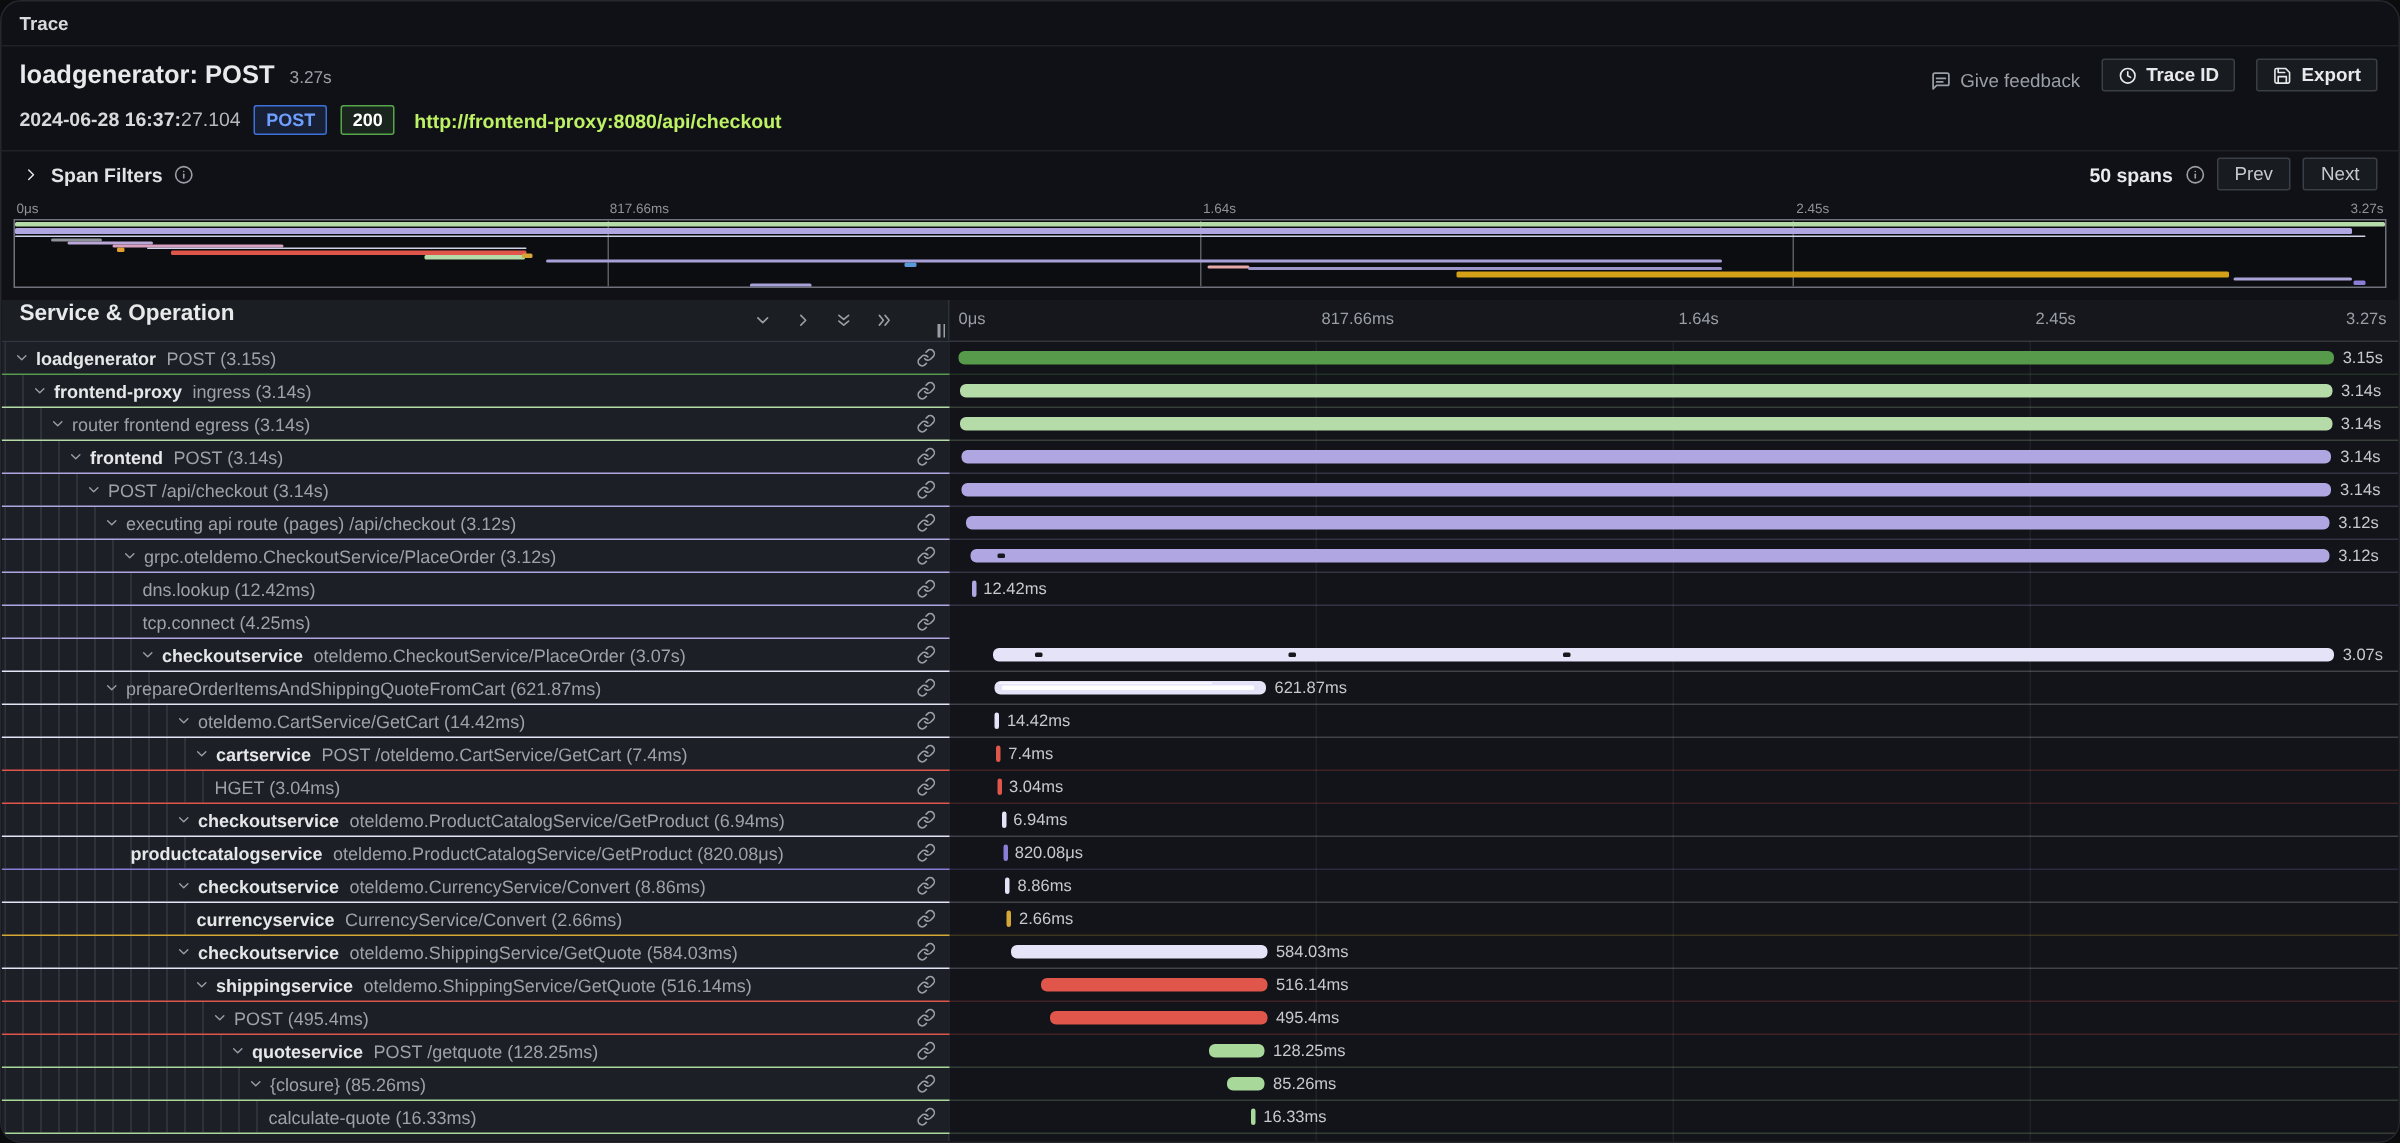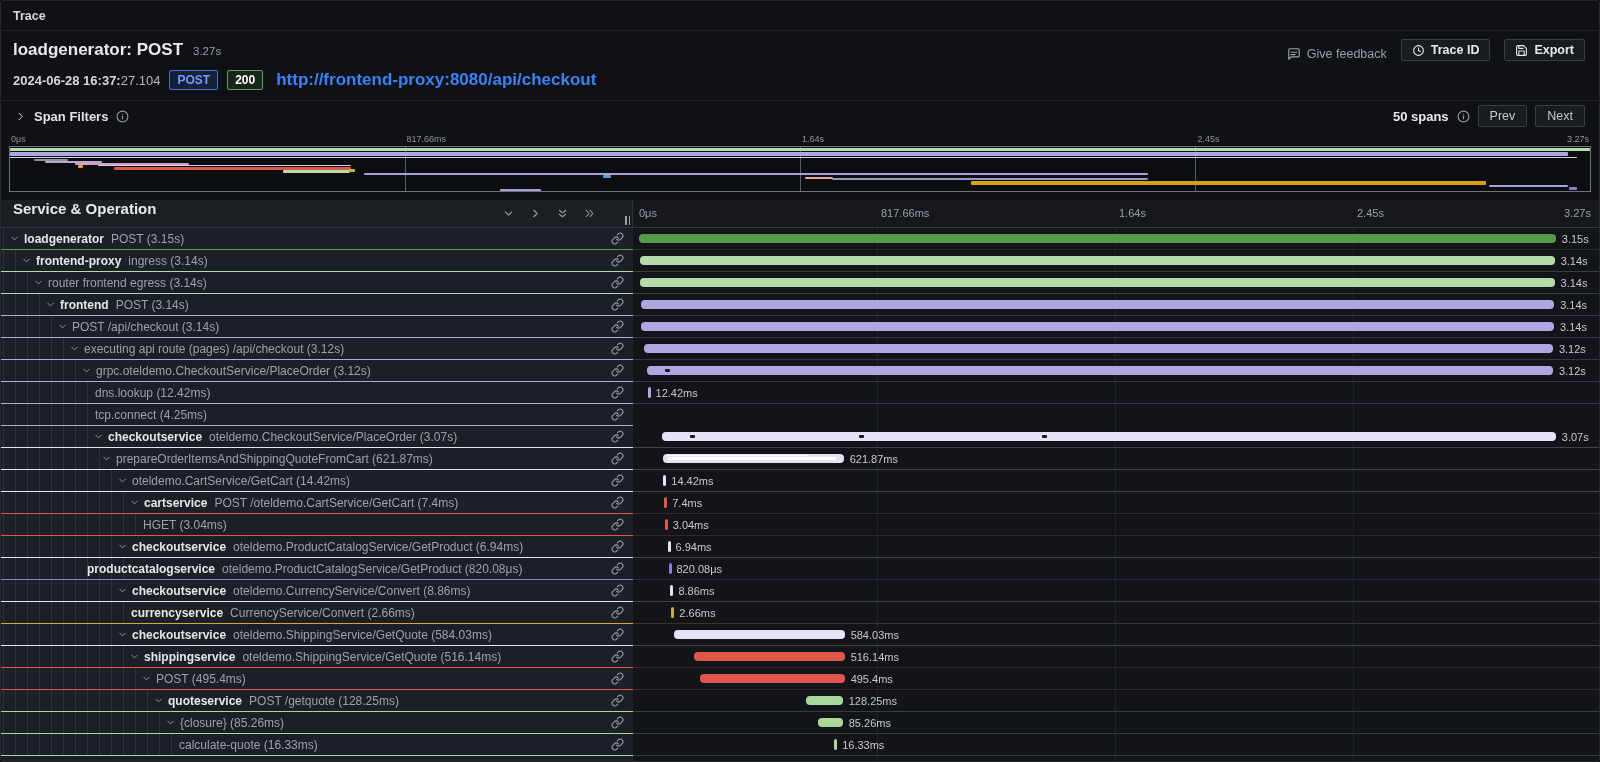--- a/index.html
+++ b/index.html
@@ -1,18 +1,18 @@
 <!DOCTYPE html>
 <html><head>
 <meta charset="utf-8">
 <style>
   * { margin:0; padding:0; box-sizing:border-box; }
   html,body { width:1600px; height:762px; background:#0b0c0e; }
   body { font-family:"Liberation Sans", sans-serif; color:#ccccdc; overflow:hidden; }
-  .page { width:1600px; height:762px; background:#101116; border:1px solid #26282e; border-radius:3px;
+  .page { width:1600px; height:762px; background:#101116; border:1px solid #26282e; border-radius:14px;
           display:flex; flex-direction:column; overflow:hidden; }
 
   
   .trace-bar { height:30px; flex:0 0 30px; display:flex; align-items:center; padding:0 12px;
                border-bottom:1px solid #202228; }
   .trace-bar .t { font-size:12.5px; font-weight:bold; color:#d8d9da; }
 
   .title-block { padding:8px 14px 10px 12px; }
   .title-row { display:flex; align-items:center; }
   .title-left { display:flex; align-items:baseline; gap:10px; flex:1; }
@@ -21,21 +21,21 @@
   .title-actions { display:flex; align-items:flex-end; gap:14px; }
   .feedback { display:flex; align-items:center; gap:6px; color:#9a9fa7; font-size:12.5px; cursor:pointer; }
   .btn { display:flex; align-items:center; gap:6px; background:#181b20; border:1px solid #3a3f47;
          border-radius:2px; padding:3px 10px; font-size:12.5px; font-weight:bold; color:#e8e9ea; cursor:pointer; }
   .meta-row { display:flex; align-items:center; gap:9px; margin-top:9px; }
   .ts-strong { font-size:13px; font-weight:bold; color:#d8d9da; }
   .ts-weak { font-size:13px; color:#b6b8bd; font-weight:normal; }
   .badge { font-size:12px; font-weight:bold; border-radius:2px; padding:2px 7px; }
   .badge.method { color:#6e9fff; border:1px solid #3d71d9; background:rgba(61,113,217,0.16); }
   .badge.status { color:#ffffff; border:1px solid #56a64b; background:rgba(86,166,75,0.14); }
-  .url { font-size:17px; font-weight:bold; color:#3b82f6; margin-left:4px; }
+  .url { font-size:13px; font-weight:bold; color:#bef264; margin-left:4px; }
 
   
   .filters-row { height:31px; flex:0 0 31px; border-top:1px solid #202228; display:flex; align-items:center;
                  padding:0 14px 0 14px; }
   .filters-left { display:flex; align-items:center; gap:8px; flex:1; }
   .filters-label { font-size:13px; font-weight:bold; color:#e2e3e4; }
   .filters-right { display:flex; align-items:center; gap:8px; }
   .span-count { font-size:13px; font-weight:bold; color:#e8e9ea; }
   .btn.small { font-weight:normal; color:#c7c9cc; padding:3px 11px; }
 
@@ -465,21 +465,21 @@
         <div class="bar span-bar" style="left: 2.4%; width: 93.9%; background: rgb(229, 227, 247);">
                 <div class="marker" style="left: 3.2%;"></div>
                 <div class="marker" style="left: 22%;"></div>
                 <div class="marker" style="left: 42.5%;"></div>
               </div>
         <span class="bar-label" style="left: calc(96.3% + 6px);">3.07s</span>
       </div>
     </div>
   </div>
         <div class="row">
-    <div class="row-left" style="padding-left: 100px; border-bottom-color: rgb(229, 227, 247); background-image: repeating-linear-gradient(to right, rgba(130, 140, 160, 0.17) 0px, rgba(130, 140, 160, 0.17) 1px, transparent 1px, transparent 12px); background-size: 104px 100%;">
+    <div class="row-left" style="padding-left: 68px; border-bottom-color: rgb(229, 227, 247); background-image: repeating-linear-gradient(to right, rgba(130, 140, 160, 0.17) 0px, rgba(130, 140, 160, 0.17) 1px, transparent 1px, transparent 12px); background-size: 104px 100%;">
       <span class="row-chev">
         <svg class="ic" width="11" height="11" viewBox="0 0 24 24">
                 <polyline points="6 9 12 15 18 9"></polyline>
               </svg>
       </span>
 
       <span class="op">prepareOrderItemsAndShippingQuoteFromCart (621.87ms)</span>
       <span class="row-link">
         <svg class="ic" width="13" height="13" viewBox="0 0 24 24">
                 <path d="M10 13a5 5 0 0 0 7.54.54l3-3a5 5 0 0 0-7.07-7.07l-1.72 1.71"></path>

